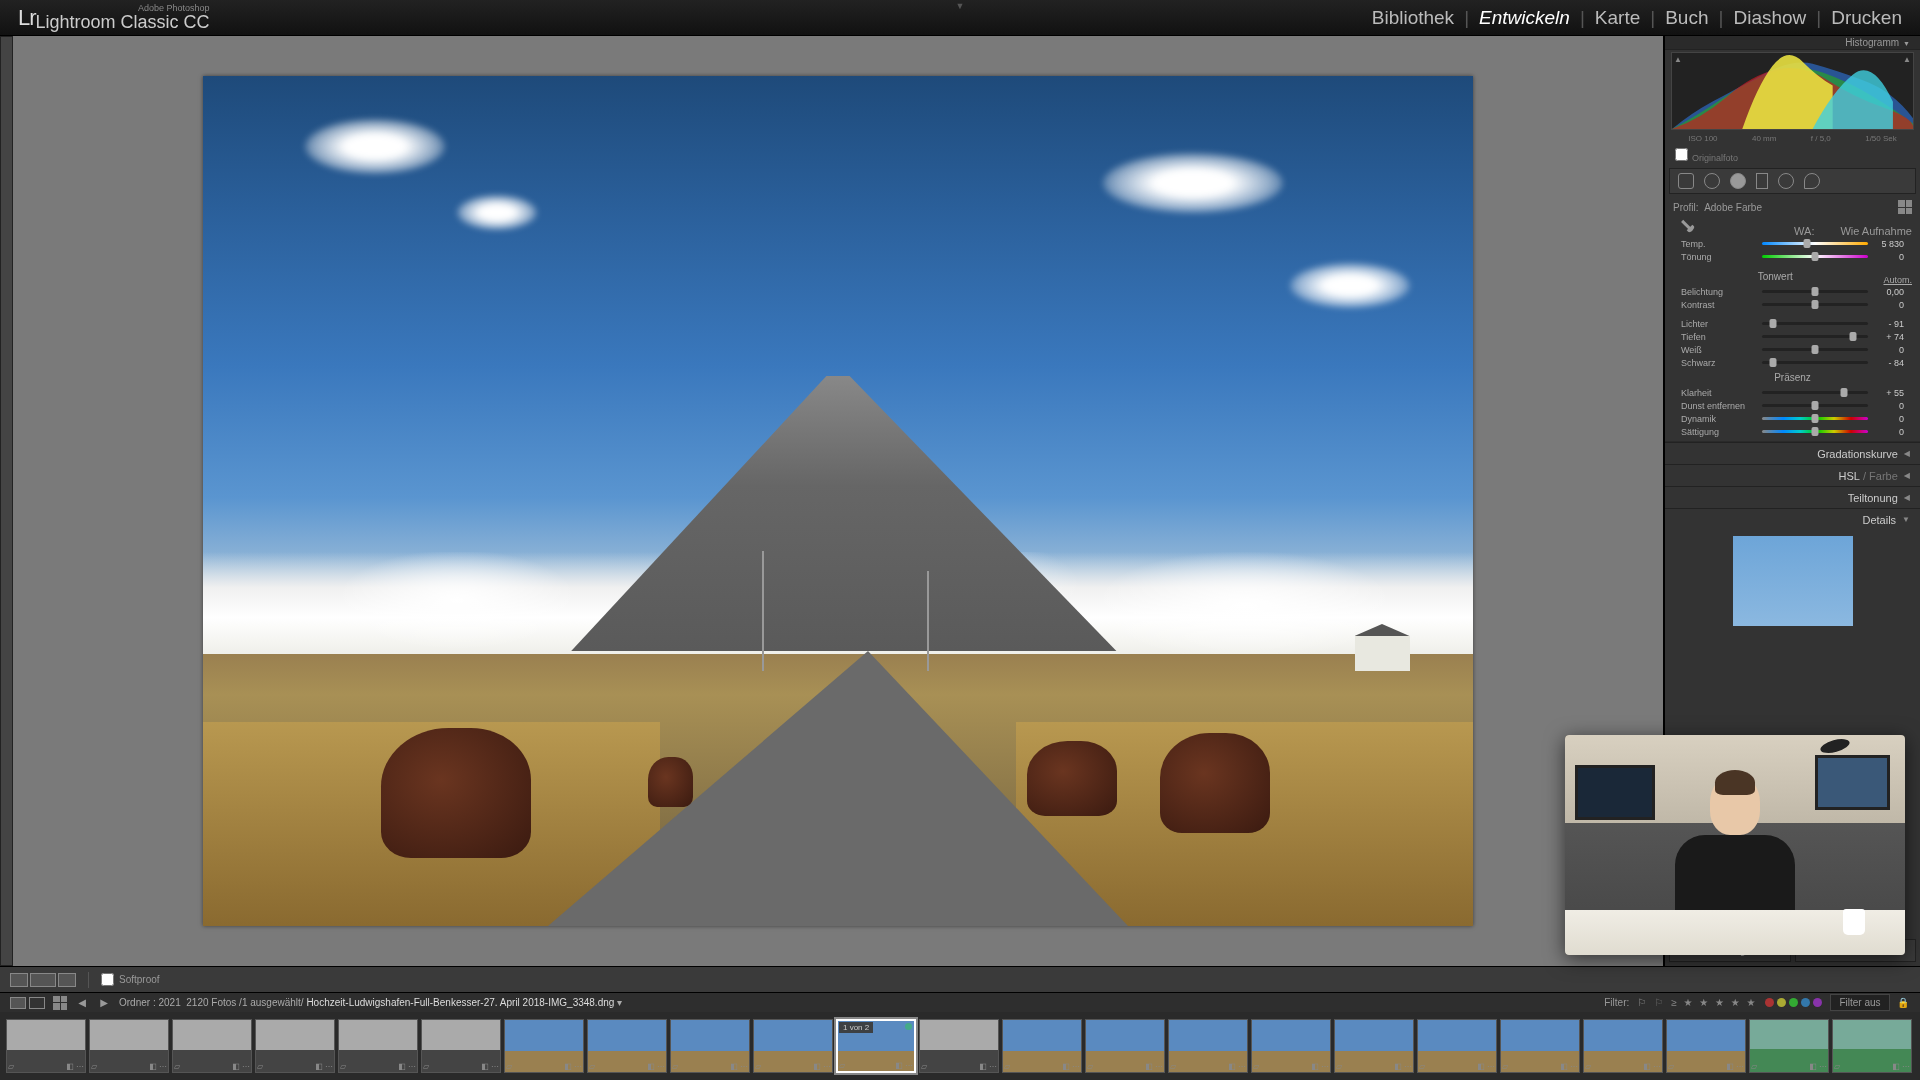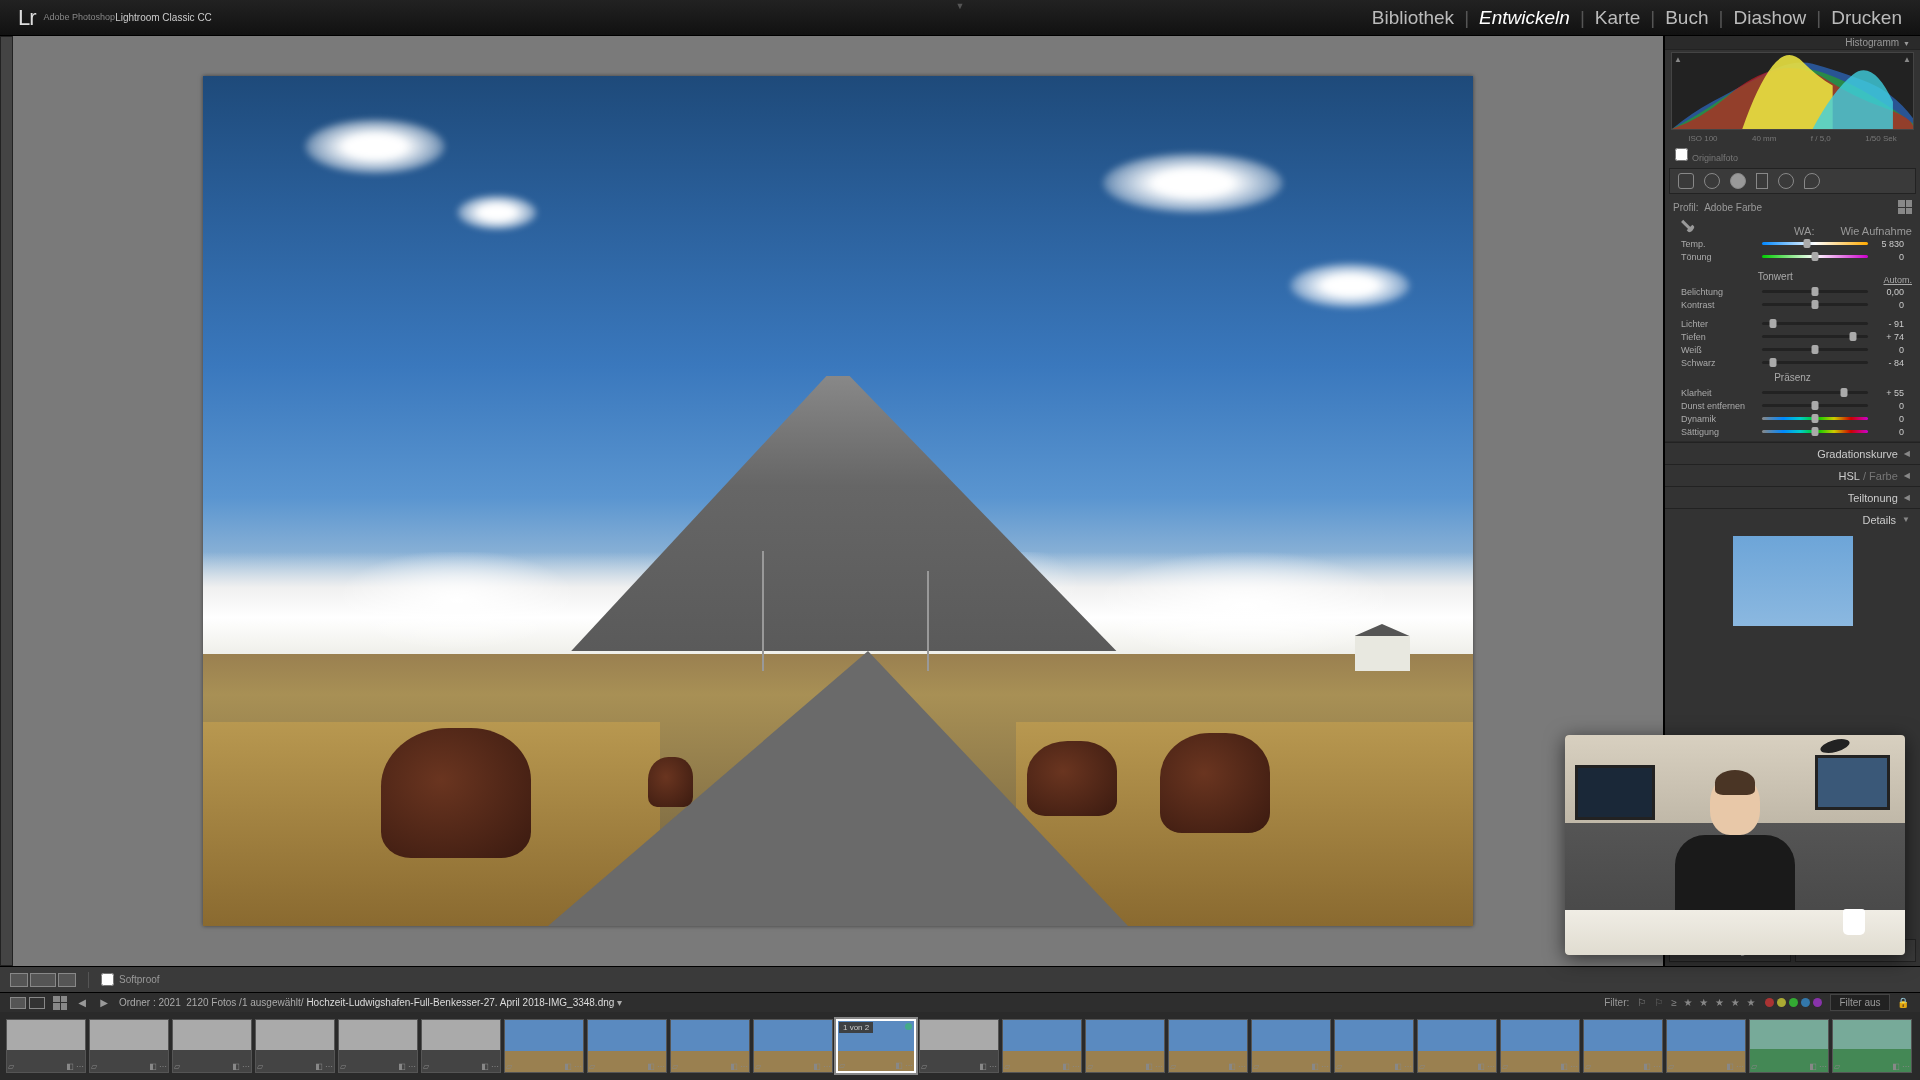--- a/index.html
+++ b/index.html
@@ -1,24 +1,24 @@
 <!DOCTYPE html>
 <html><head>
 <meta charset="utf-8">
 <style>
 * { margin: 0; padding: 0; box-sizing: border-box; font-family: 'Myriad Pro', 'Helvetica Neue', Arial, sans-serif; }
 body { background: #1a1a1a; color: #999; font-size: 11px; width: 1920px; height: 1080px; overflow: hidden; position: relative; }
 
 
 .topbar { height: 36px; background: linear-gradient(#222,#111); display: flex; align-items: center; padding: 0 18px; border-bottom: 1px solid #000; position: relative; }
-.logo { display: flex; align-items: center; gap: 8px; }
+.logo { display: flex; align-items: center; }
 .logo-lr { font-size: 22px; font-weight: 300; color: #ddd; letter-spacing: -1px; }
-.logo-txt { display: flex; flex-direction: row; line-height: 1; }
+.logo-txt { display: flex; flex-direction: column; line-height: 1; align-items: flex-end; }
 .logo-sub { font-size: 9px; color: #888; }
-.logo-main { font-size: 10px; color: #ccc; }
+.logo-main { font-size: 18px; color: #ccc; }
 .modules { margin-left: auto; display: flex; gap: 0; font-size: 19px; }
 .modules span { color: #bbb; cursor: pointer; }
 .modules .sep { color: #555; margin: 0 10px; }
 .modules .active { color: #fff; font-weight: 500; font-style: italic; }
 .top-arrow { position:absolute; left:50%; transform:translateX(-50%); top:1px; color:#555; font-size:9px; }
 
 
 .main { display: flex; height: 930px; }
 .canvas-wrap { flex: 1; background: #7a7a7a; display: flex; align-items: center; justify-content: center; position: relative; border-right:1px solid #000;}
 .canvas-edge-l, .canvas-edge-r { width: 13px; background: #444; border:1px solid #222;}

